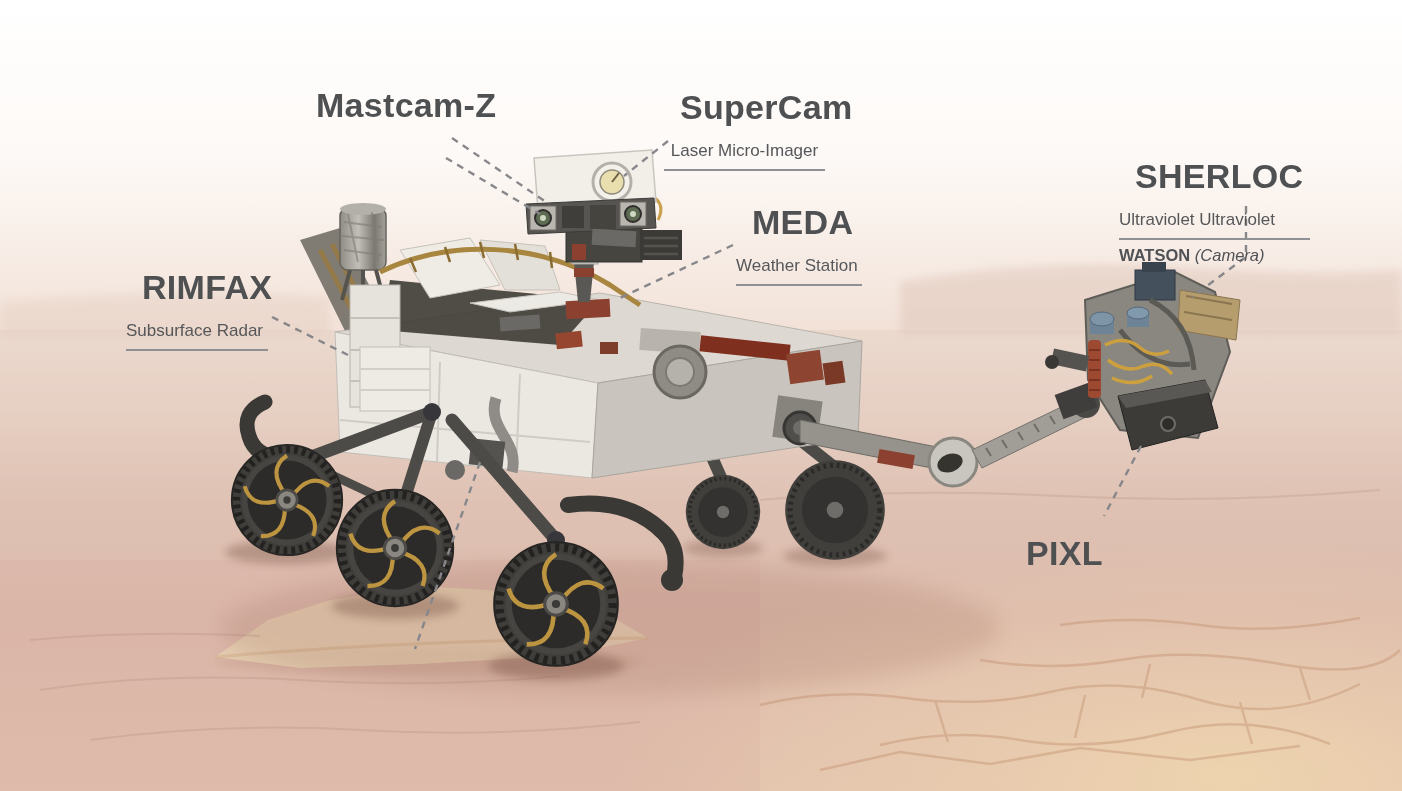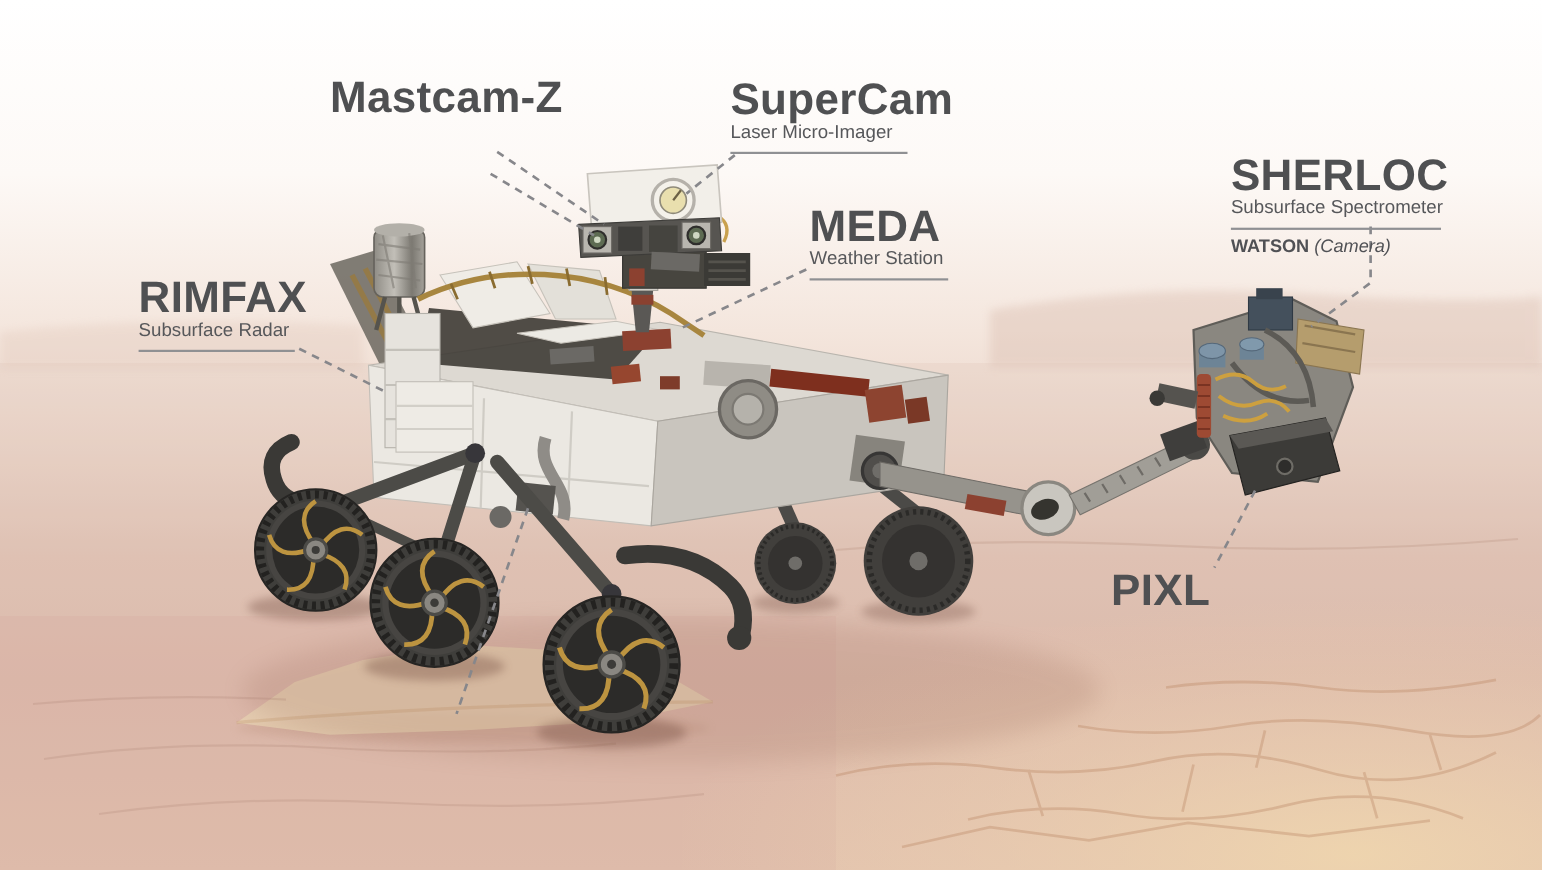--- a/index.html
+++ b/index.html
@@ -4,34 +4,34 @@
 <style>
   html,body{margin:0;padding:0;background:#dddddd;}
   #stage{
     position:relative;width:1402px;height:791px;overflow:hidden;
     font-family:"Liberation Sans", sans-serif;
     background:linear-gradient(180deg,#ffffff 0%,#fdf9f6 20%,#f4e6dd 38%,#ead4c8 52%,#e0c2b4 64%,#dcbaab 78%,#e2c2ae 100%);
   }
   #art{position:absolute;left:0;top:0;width:1402px;height:791px;}
   .label{position:absolute;color:#4f5052;}
   .label h2{
-    margin:0;padding:0;font-size:40px;line-height:33px;font-weight:bold;
+    margin:16px;padding:0;font-size:34px;line-height:33px;font-weight:bold;
     color:#4f5052;letter-spacing:0.3px;white-space:nowrap;
   }
   .label .sub{
     font-size:17px;line-height:21px;color:#56575a;margin-top:1px;
     padding-bottom:8px;border-bottom:2px solid #8f9093;white-space:nowrap;
   }
   .label .sub sub{font-size:11px;line-height:0;}
   .label .note{margin-top:6px;font-size:16.5px;color:#505155;white-space:nowrap;}
   .label .note .nb{font-weight:bold;}
   .label .note .ni{font-style:italic;}
   
   #lab-mastcamz{left:300px;top:73px;width:224px;}
-  #lab-supercam{left:664px;top:75px;width:161px;}
+  #lab-supercam{left:664px;top:75px;width:161px;text-align:center;}
   #lab-meda{left:736px;top:190px;width:126px;}
   #lab-sherloc{left:1119px;top:144px;width:191px;}
   #lab-rimfax{left:126px;top:255px;width:142px;}
   #lab-moxie{left:364px;top:662px;width:280px;}
   #lab-pixl{left:1010px;top:521px;width:156px;}
 </style>
 </head>
 <body>
 
 <div id="stage">
@@ -273,21 +273,21 @@
     <div class="sub">Laser Micro-Imager</div>
   </div>
 
   <div class="label" id="lab-meda">
     <h2>MEDA</h2>
     <div class="sub">Weather Station</div>
   </div>
 
   <div class="label" id="lab-sherloc">
     <h2>SHERLOC</h2>
-    <div class="sub">Subsurface Spectrometer</div>
+    <div class="sub">Ultraviolet Ultraviolet</div>
     <div class="note">
       <span class="nb">WATSON</span>
       <span class="ni">(Camera)</span>
     </div>
   </div>
 
   <div class="label" id="lab-rimfax">
     <h2>RIMFAX</h2>
     <div class="sub">Subsurface Radar</div>
   </div>

